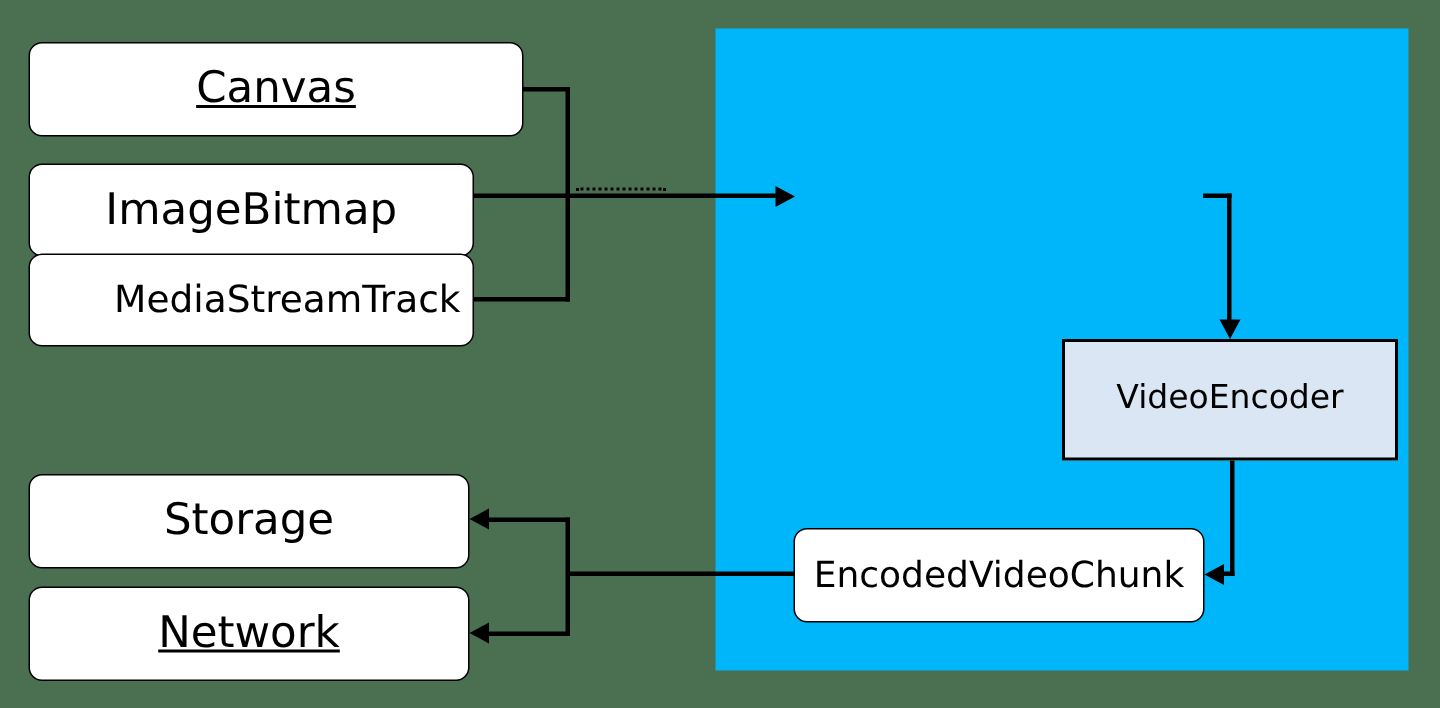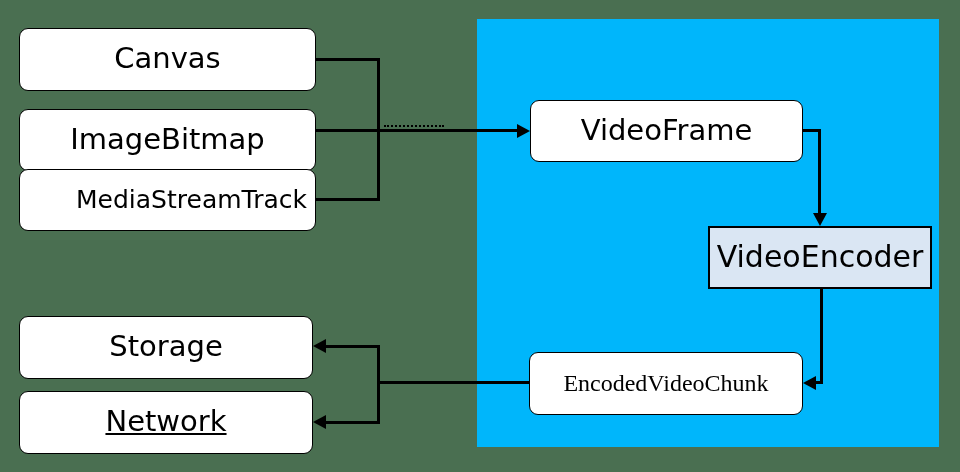--- a/index.html
+++ b/index.html
@@ -30,31 +30,31 @@
     background: var(--color-node-fill, #ffffff);
     border: 1.4px solid var(--color-line, #000000);
     border-radius: 9px;
     display: flex;
     align-items: center;
     justify-content: center;
     text-align: center;
     line-height: 1;
   }
   .node span { display: block; padding-bottom: 2px; }
-  #node-canvas            { left: 19px;  top: 28px;  width: 297px; height: 63px; font-size: 29px; }
+  #node-canvas            { left: 19px;  top: 28px;  width: 330px; height: 63px; font-size: 29px; text-decoration: underline; }
   #node-image-bitmap      { left: 19px;  top: 98px;  width: 297px; height: 62px; font-size: 29px; margin-top: 11px; }
   #node-media-stream-track{ left: 19px;  top: 169px; width: 297px; height: 62px; font-size: 25px; padding-left: 48px; }
   #node-video-frame       { left: 530px; top: 100px; width: 273px; height: 62px; font-size: 29px; }
   #node-video-encoder     {
-    left: 708px; top: 226px; width: 224px; height: 63px; font-size: 30px;
+    left: 708px; top: 226px; width: 224px; height: 81px; font-size: 22px;
     background: var(--color-encoder-fill, #dae6f3);
     border: 2px solid var(--color-line, #000000);
     border-radius: 0;
   }
-  #node-encoded-video-chunk{ left: 529px; top: 352px; width: 274px; height: 63px; font-size: 24px; font-family: Liberation Serif, serif; }
+  #node-encoded-video-chunk{ left: 529px; top: 352px; width: 274px; height: 63px; font-size: 24px; }
   #node-storage           { left: 19px;  top: 316px; width: 294px; height: 63px; font-size: 29px; }
   #node-network           { left: 19px;  top: 391px; width: 294px; height: 63px; font-size: 29px; text-decoration: underline; }
 
   .line {
     position: absolute;
     background: var(--color-line, #000000);
   }
   .line-dotted {
     position: absolute;
     border-top: 2px dotted var(--color-line, #000000);
@@ -135,23 +135,20 @@
 
   <div class="node" id="node-canvas">
     <span>Canvas</span>
   </div>
   <div class="node" id="node-image-bitmap">
     <span>ImageBitmap</span>
   </div>
   <div class="node" id="node-media-stream-track">
     <span>MediaStreamTrack</span>
   </div>
-  <div class="node" id="node-video-frame">
-    <span>VideoFrame</span>
-  </div>
   <div class="node" id="node-video-encoder">
     <span>VideoEncoder</span>
   </div>
   <div class="node" id="node-encoded-video-chunk">
     <span>EncodedVideoChunk</span>
   </div>
   <div class="node" id="node-storage">
     <span>Storage</span>
   </div>
   <div class="node" id="node-network">

